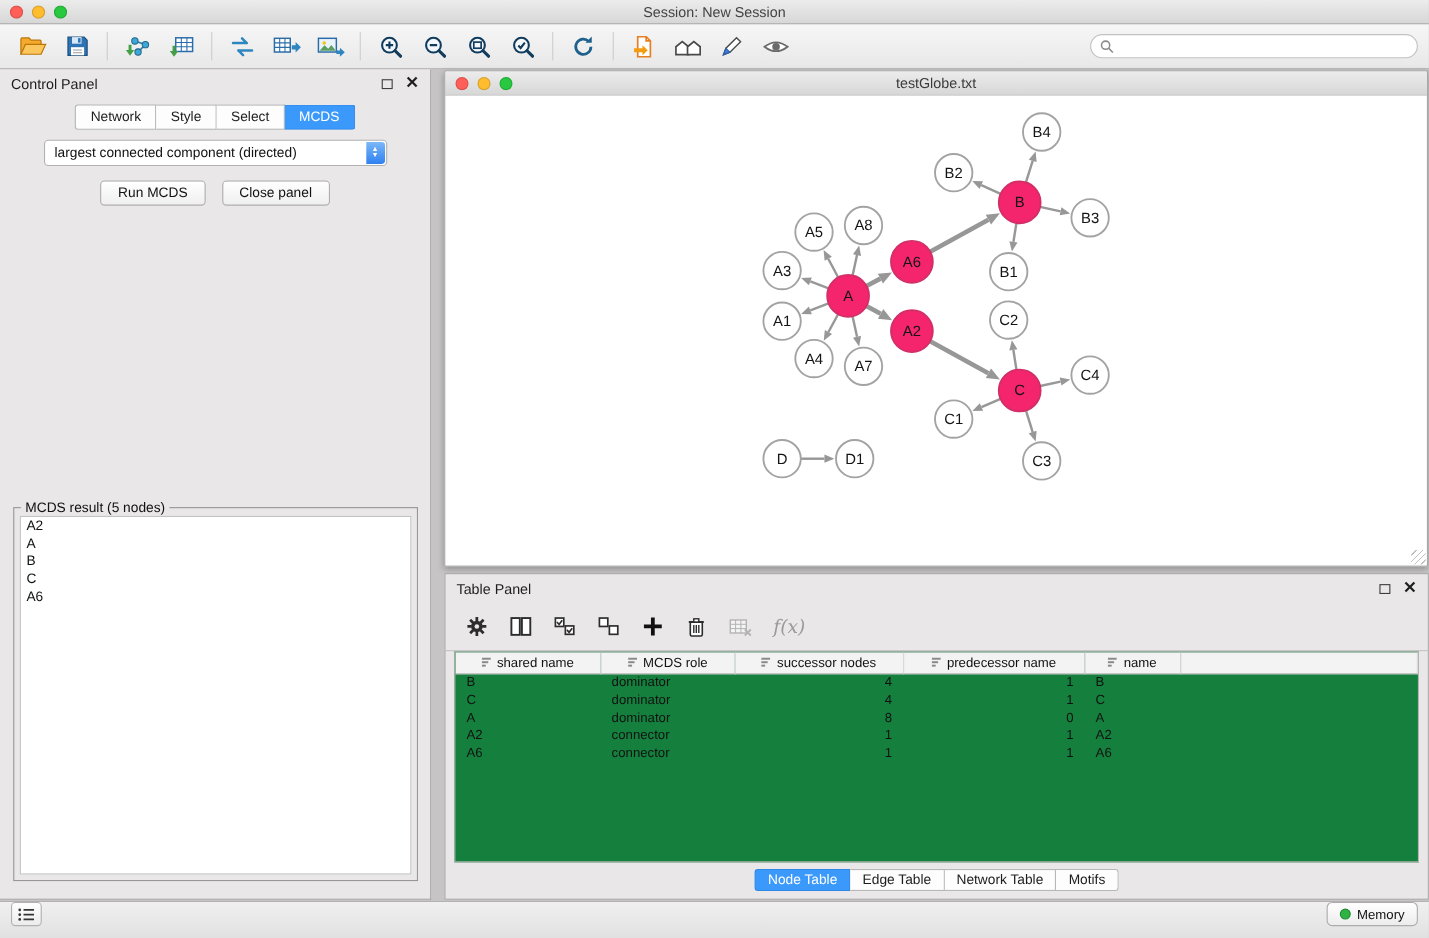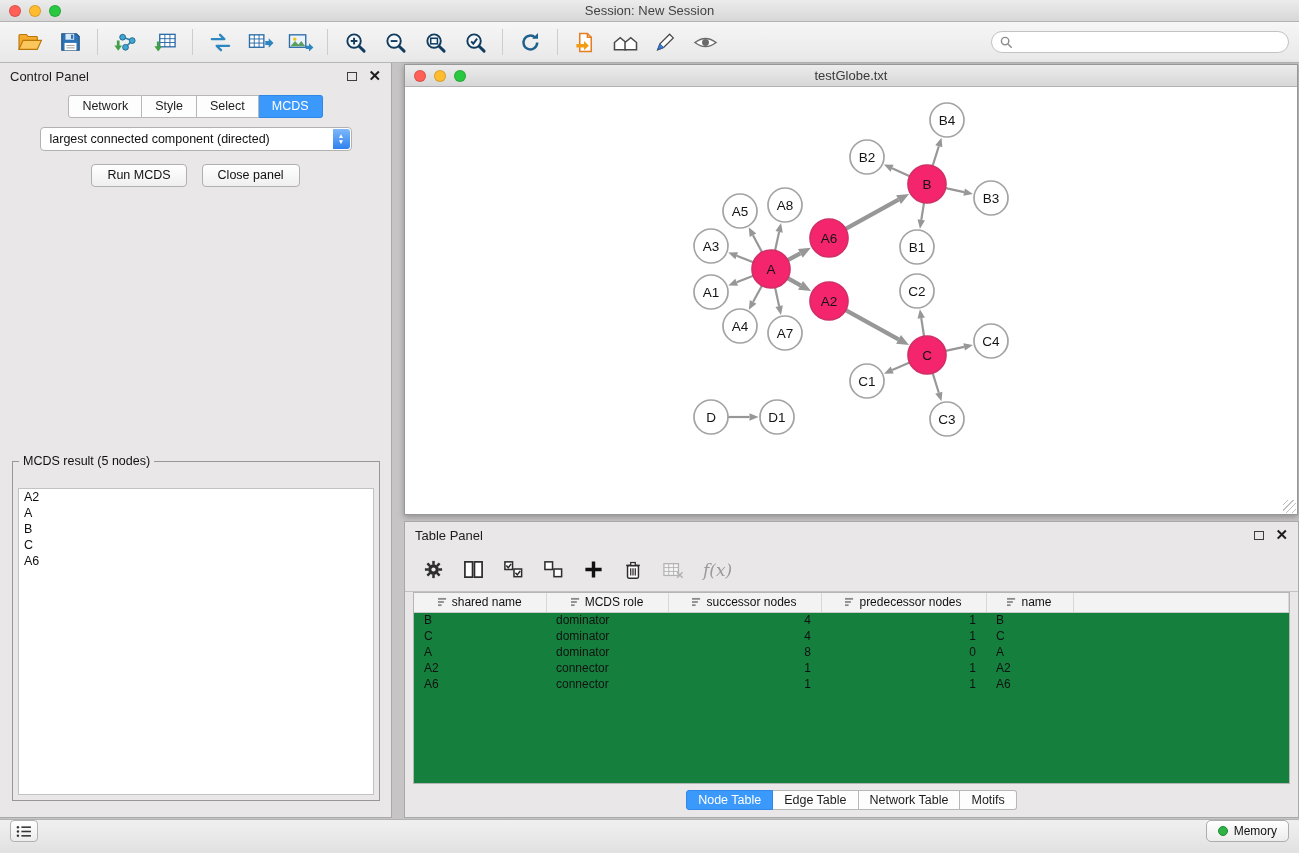--- a/index.html
+++ b/index.html
@@ -35,21 +35,21 @@
   .cp-tab { font-size:12.5px; padding:3px 13px 4px; background:#fdfdfd; border:1px solid #b7b7b7; border-left:none; color:#1d1d1d; cursor:default; }
   .cp-tab:first-child { border-left:1px solid #b7b7b7; border-radius:3px 0 0 3px; }
   .cp-tab:last-child { border-radius:0 3px 3px 0; }
   .cp-tab.active { background:#3b99fc; color:#fff; border-color:#2f87e8; }
   .opt-label { text-align:center; margin-top:22px; font-size:13px; color:#111; }
   .dropdown { margin:9px auto 0; width:312px; height:24px; background:#fff; border:1px solid #b2b2b2; border-radius:4px; display:flex; align-items:center; position:relative; padding:0 24px 0 9px; font-size:12.5px; color:#111; }
   .dropdown-text { white-space:nowrap; overflow:hidden; }
   .dropdown-stepper { position:absolute; right:1px; top:1px; bottom:1px; width:17px; border-radius:0 3px 3px 0; background:linear-gradient(#7db8f9,#2f81f0); color:#fff; display:flex; flex-direction:column; align-items:center; justify-content:center; font-size:6.5px; line-height:6.5px; }
   .cp-buttons { display:flex; justify-content:center; gap:15px; margin-top:13px; }
   .btn { font-size:12.5px; padding:3px 15px 4px; background:linear-gradient(#ffffff,#efefef); border:1px solid #b0b0b0; border-radius:4px; color:#111; cursor:default; }
-  .result-box { position:absolute; left:12px; top:398px; width:368px; height:340px; border:1px solid #979797; padding:26px 5px 5px; }
+  .result-box { position:absolute; left:12px; top:398px; width:368px; height:340px; border:1px solid #979797; padding:7px 5px 5px; }
   .result-title { position:absolute; top:-8px; left:6px; background:#e9e7e7; padding:0 4px; font-size:12.5px; color:#111; }
   .result-list { width:100%; height:100%; background:#fff; border:1px solid #c2c2c2; overflow:auto; font-size:12.5px; color:#111; }
   .result-item { padding:0 5px; line-height:16px; }
 
   
   .network-window { position:absolute; left:404px; top:1px; width:894px; height:451px; background:#fff; border:1px solid #979797; box-shadow:0 2px 6px rgba(0,0,0,0.28); }
   .nw-titlebar { height:22px; background:linear-gradient(#ececec,#d7d7d7); border-bottom:1px solid #b3b3b3; position:relative; display:flex; align-items:center; justify-content:center; font-size:13px; color:#3a3a3a; }
   .nw-content { position:relative; width:892px; height:427px; background:#ffffff; overflow:hidden; }
   svg text { font-family:"Liberation Sans",sans-serif; }
   .resize-grip { position:absolute; right:1px; bottom:1px; width:13px; height:13px; background:repeating-linear-gradient(135deg, transparent 0 3px, #c0c0c0 3px 4px); }
@@ -517,21 +517,21 @@
                     <span class="th-label">successor nodes</span>
                   </span>
                 </th>
                 <th>
                   <span class="th-inner">
                     <svg viewBox="0 0 10 11" width="9" height="10">
                       <rect x="0" y="1" width="9" height="2" fill="#8a8a8a"></rect>
                       <rect x="0" y="4.5" width="6.5" height="2" fill="#8a8a8a"></rect>
                       <rect x="0" y="8" width="4" height="2" fill="#8a8a8a"></rect>
                     </svg>
-                    <span class="th-label">predecessor nodes</span>
+                    <span class="th-label">predecessor name</span>
                   </span>
                 </th>
                 <th>
                   <span class="th-inner">
                     <svg viewBox="0 0 10 11" width="9" height="10">
                       <rect x="0" y="1" width="9" height="2" fill="#8a8a8a"></rect>
                       <rect x="0" y="4.5" width="6.5" height="2" fill="#8a8a8a"></rect>
                       <rect x="0" y="8" width="4" height="2" fill="#8a8a8a"></rect>
                     </svg>
                     <span class="th-label">name</span>

